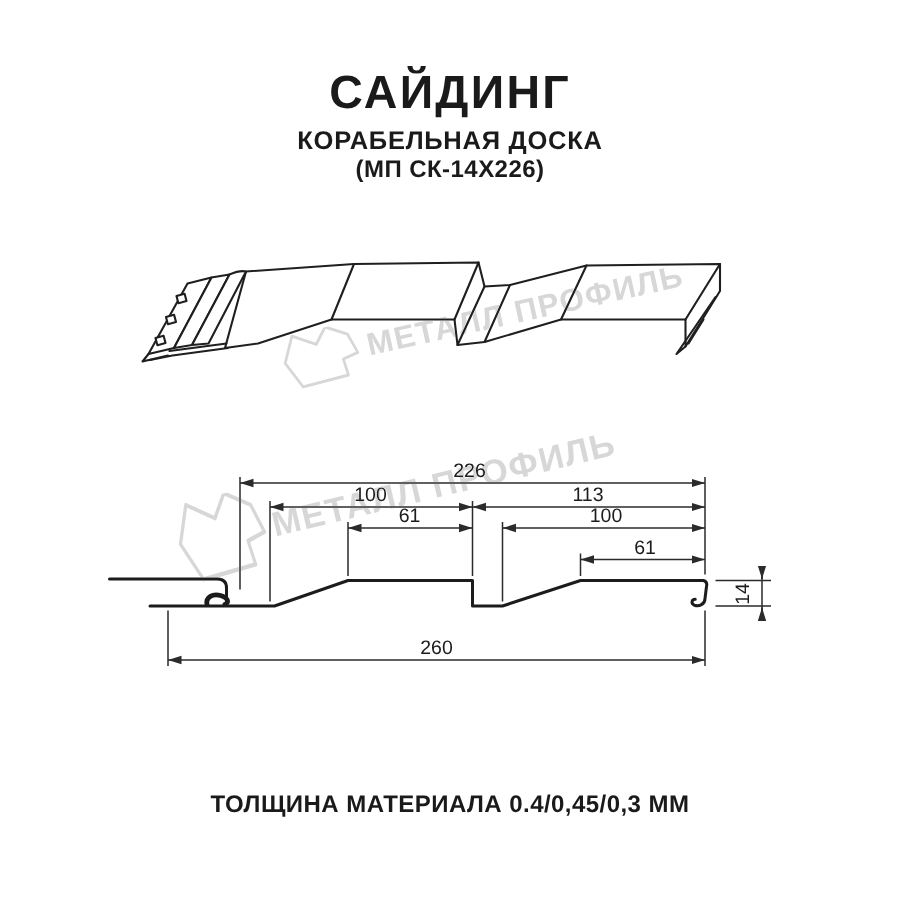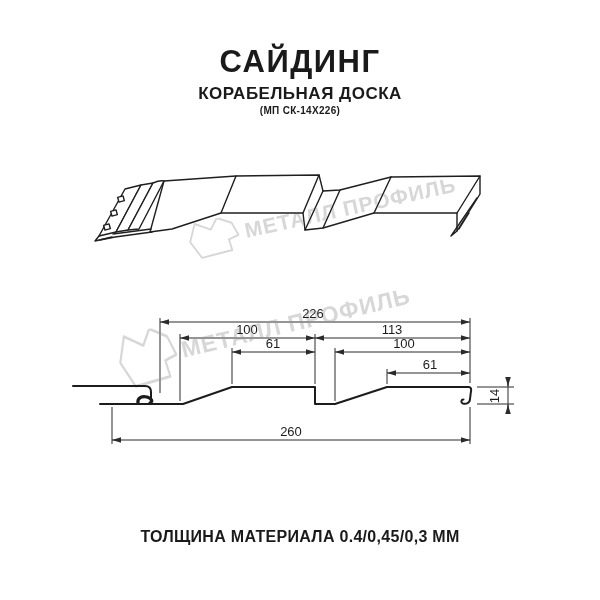--- a/index.html
+++ b/index.html
@@ -2,21 +2,21 @@
 <html><head>
 <meta charset="utf-8">
 <style>
   html,body{margin:0;padding:0;}
   body{width:600px;height:600px;position:relative;background:#ffffff;overflow:hidden;
        font-family:"Liberation Sans",sans-serif;color:#1a1a1a;}
   .abs{position:absolute;}
   .ctr{left:0;width:600px;text-align:center;}
   .title-main{top:44px;font-size:31px;font-weight:700;letter-spacing:1.5px;}
   .title-sub{top:84px;font-size:17px;font-weight:700;letter-spacing:0.5px;}
-  .title-model{top:105px;font-size:10px;font-weight:700;letter-spacing:0.3px;}
+  .title-model{top:105px;font-size:16px;font-weight:700;letter-spacing:0.3px;}
   .footer{top:528px;font-size:16px;font-weight:700;letter-spacing:0.3px;}
   .wm{display:flex;align-items:center;white-space:nowrap;color:#d7d7d7;font-weight:700;
       mix-blend-mode:darken;pointer-events:none;}
   .wm1{left:190px;top:218px;gap:6px;font-size:21px;letter-spacing:1px;
        transform:rotate(-12.5deg);transform-origin:30px 30px;}
   .wm2{left:118px;top:330px;gap:5px;font-size:23px;letter-spacing:1px;
        transform:rotate(-13.5deg);transform-origin:30px 30px;}
   svg text{font-family:"Liberation Sans",sans-serif;}
 </style>
 </head>

